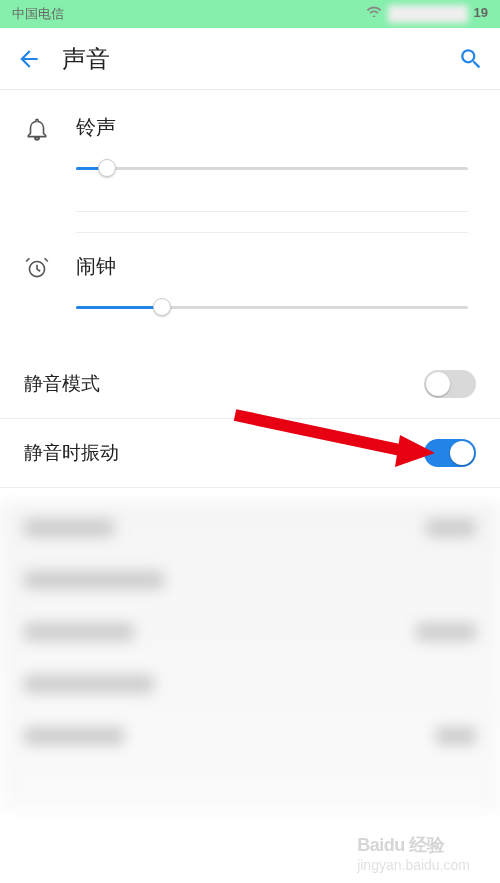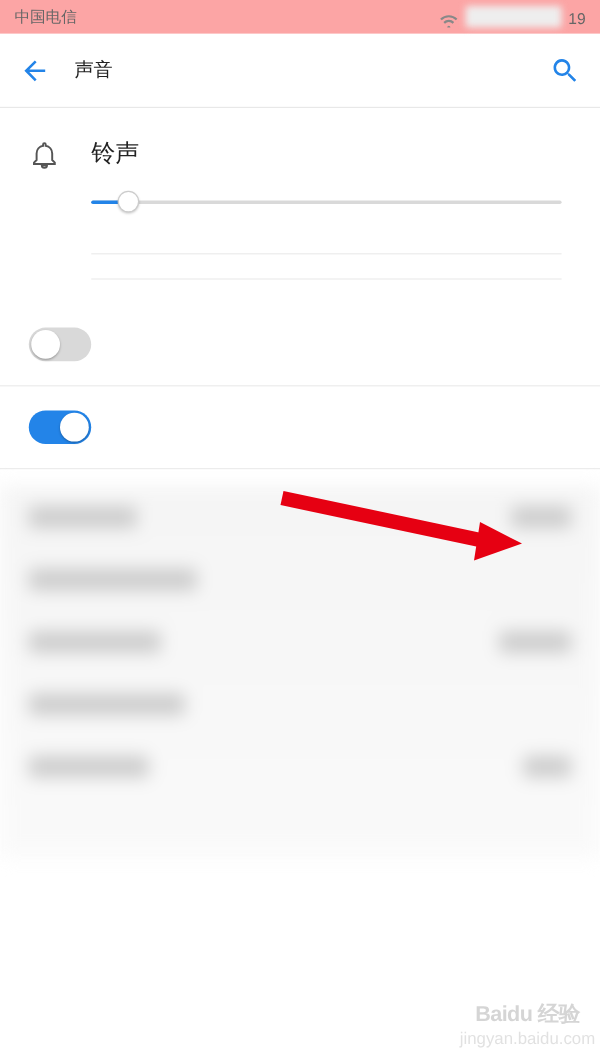--- a/index.html
+++ b/index.html
@@ -12,45 +12,46 @@
       overflow: hidden;
     }
     .status-bar {
       height: 28px;
       display: flex;
       align-items: center;
       justify-content: space-between;
       padding: 12px 12px;
       font-size: 13px;
       color: #666;
-      background: #fca5a5;
+      background: #86efac;
     }
     .status-right {
       display: flex;
-      align-items: flex-end;
+      align-items: flex-start;
       gap: 6px;
+      font-weight: bold;
     }
     .status-blur {
       width: 80px;
       height: 18px;
       background: #eee;
       filter: blur(3px);
       border-radius: 2px;
     }
     .header {
       height: 62px;
       display: flex;
       align-items: center;
       padding: 0 16px;
       border-bottom: 1px solid #e8e8e8;
       gap: 20px;
     }
     .back-icon { color: #2384e8; }
     .header-title {
-      font-size: 16px;
+      font-size: 24px;
       color: #222;
       flex: 1;
     }
     .search-icon { color: #2384e8; }
     .content { padding: 0; }
     .volume-section { padding: 24px 32px 0 24px; }
     .volume-row {
       display: flex;
       align-items: flex-start;
       gap: 24px;
@@ -142,23 +143,23 @@
       justify-content: space-between;
     }
     .blur-block {
       background: #ccc;
       height: 18px;
       border-radius: 3px;
     }
     .watermark {
       position: absolute;
       bottom: 10px;
-      right: 4px;
+      right: 30px;
       opacity: 0.35;
-      text-align: center;
+      text-align: left;
     }
     .wm-logo {
       font-size: 18px;
       color: #888;
       font-weight: bold;
       letter-spacing: -0.5px;
     }
     .wm-sub { font-size: 14px; color: #aaa; }
   </style>
 </head>
@@ -200,29 +201,47 @@
           <div class="slider-track"></div>
           <div class="slider-fill" style="width:8%"></div>
           <div class="slider-thumb" style="left:8%"></div>
         </div>
       </div>
     </div>
     <div class="divider"></div>
 
     <div class="divider"></div>
 
+    <div class="volume-row">
+      <div class="vol-icon">
+        <svg width="26" height="26" viewBox="0 0 24 24">
+            <circle cx="12" cy="13" r="7" fill="none" stroke="#555" stroke-width="1.5"></circle>
+            <path d="M12 9v4l3 2M5 3l-3 3M19 3l3 3" fill="none" stroke="#555" stroke-width="1.5"></path>
+          </svg>
+      </div>
+      <div class="vol-body">
+        <div class="vol-label">闹钟</div>
+        <div class="slider">
+          <div class="slider-track"></div>
+          <div class="slider-fill" style="width:22%"></div>
+          <div class="slider-thumb" style="left:22%"></div>
+        </div>
+      </div>
+    </div>
   </div>
 
   <div class="toggle-row">
+    <span class="toggle-label">静音模式</span>
     <div class="toggle off">
       <div class="toggle-knob"></div>
     </div>
   </div>
 
   <div class="toggle-row">
+    <span class="toggle-label">静音时振动</span>
     <div class="toggle on">
       <div class="toggle-knob"></div>
     </div>
   </div>
 
   <div class="blurred-area">
     <div class="blurred-row">
         <div class="blur-block" style="width:90px"></div>
         <div class="blur-block" style="width:50px"></div>
       </div>

